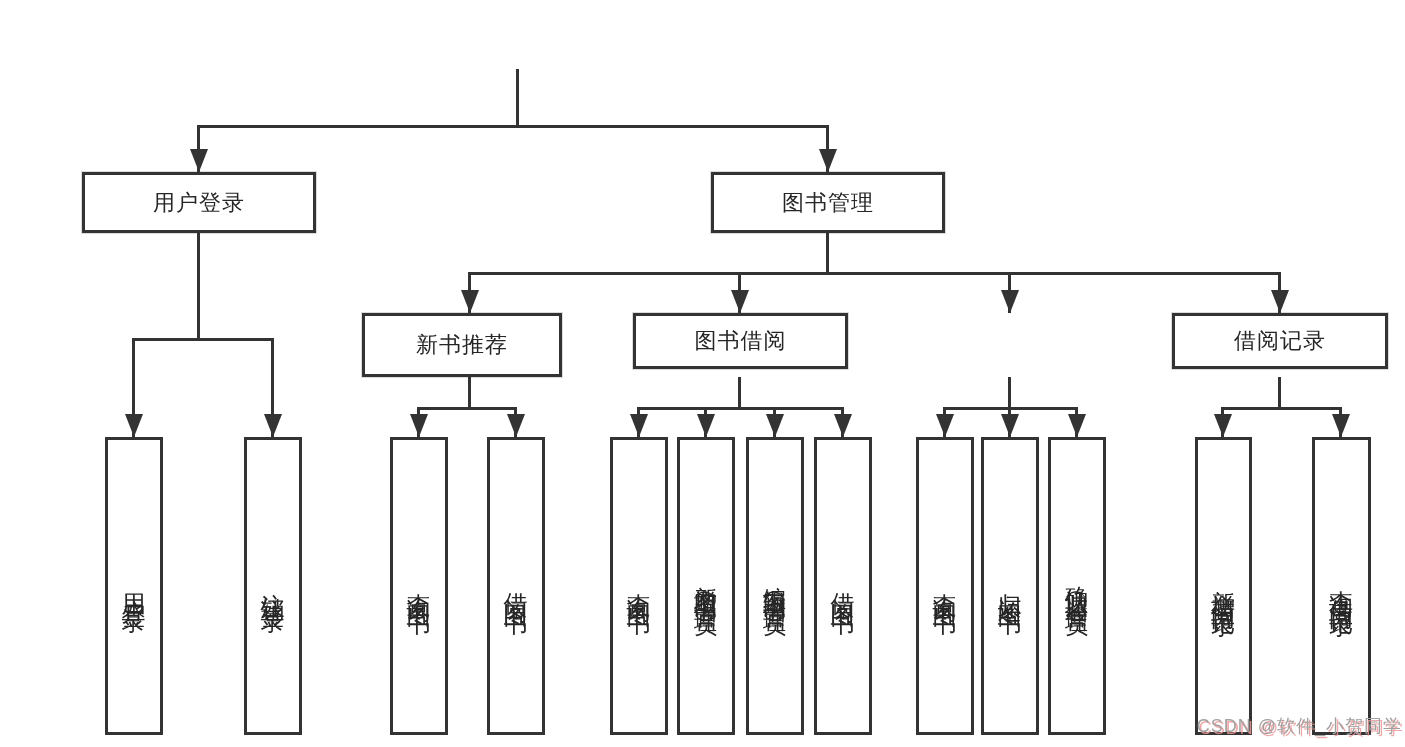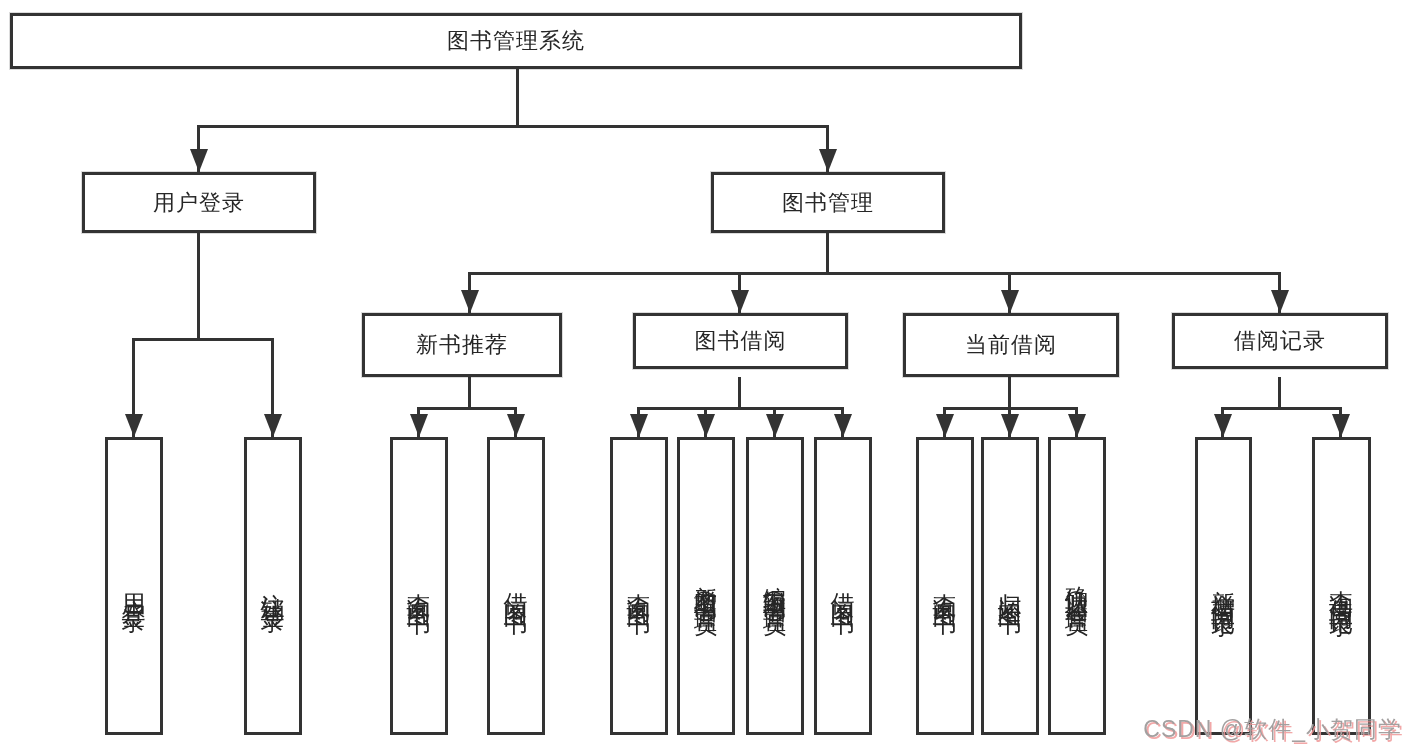--- a/index.html
+++ b/index.html
@@ -48,36 +48,33 @@
   .hl{position:absolute;height:3px;background:var(--line);}
   .ar{
     position:absolute;width:0;height:0;
     border-left:9px solid transparent;
     border-right:9px solid transparent;
     border-top:23px solid var(--line);
   }
   .watermark{
     position:absolute;
     top:714px;right:3px;
-    font-size:23px;
+    font-size:18px;
     letter-spacing:1px;
     color:#a3a0a0;
     text-shadow:2px 2px 0 rgba(240,153,153,.85);
     white-space:nowrap;
     z-index:5;
   }
 </style>
 </head>
 <body>
 
 <div class="canvas">
 
-  <div class="hbox" style="left:10px;top:13px;width:1012px;height:56px">
-    <span>图书管理系统</span>
-  </div>
 
   <div class="vl" style="left:516px;top:69px;height:56px"></div>
   <div class="hl" style="left:197px;top:125px;width:632px"></div>
   <div class="vl" style="left:197px;top:125px;height:47px"></div>
   <div class="ar" style="left:190px;top:149px"></div>
   <div class="vl" style="left:826px;top:125px;height:47px"></div>
   <div class="ar" style="left:819px;top:149px"></div>
 
   <div class="hbox" style="left:82px;top:172px;width:234px;height:61px">
     <span>用户登录</span>
@@ -102,23 +99,20 @@
   <div class="vl" style="left:1008px;top:272px;height:41px"></div>
   <div class="ar" style="left:1001px;top:290px"></div>
   <div class="vl" style="left:1278px;top:272px;height:41px"></div>
   <div class="ar" style="left:1271px;top:290px"></div>
 
   <div class="hbox" style="left:362px;top:313px;width:200px;height:64px">
     <span>新书推荐</span>
   </div>
   <div class="hbox" style="left:633px;top:313px;width:215px;height:56px">
     <span>图书借阅</span>
-  </div>
-  <div class="hbox" style="left:903px;top:313px;width:216px;height:64px">
-    <span>当前借阅</span>
   </div>
   <div class="hbox" style="left:1172px;top:313px;width:216px;height:56px">
     <span>借阅记录</span>
   </div>
 
   <div class="vl" style="left:468px;top:377px;height:30px"></div>
   <div class="hl" style="left:417px;top:407px;width:99px"></div>
   <div class="vl" style="left:417px;top:407px;height:30px"></div>
   <div class="ar" style="left:410px;top:414px"></div>
   <div class="vl" style="left:514px;top:407px;height:30px"></div>

